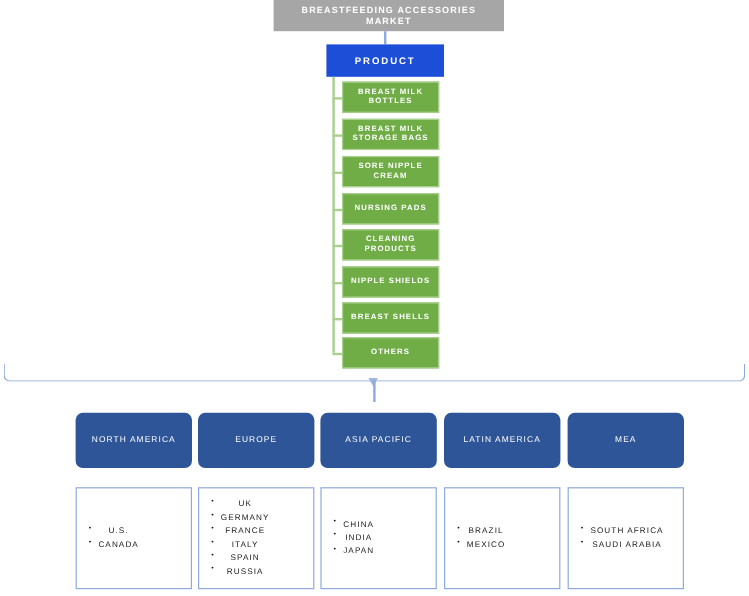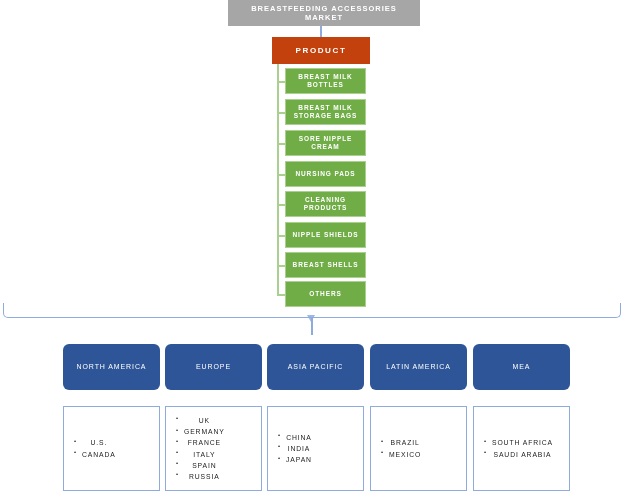--- a/index.html
+++ b/index.html
@@ -29,21 +29,21 @@
     color:#ffffff;
     font-size:7.5px;
     font-weight:bold;
     letter-spacing:1px;
     padding:1px 4px;
   }
 
   
   .product-box{
     left:272px;top:37px;width:98px;height:27px;
-    background:#c2410c;
+    background:#1d4ed8;
     color:#ffffff;
     font-size:8px;
     font-weight:bold;
     letter-spacing:1.6px;
   }
 
   
   .conn-root-product{
     position:absolute;
     left:320px;top:26px;width:1.5px;height:11px;

